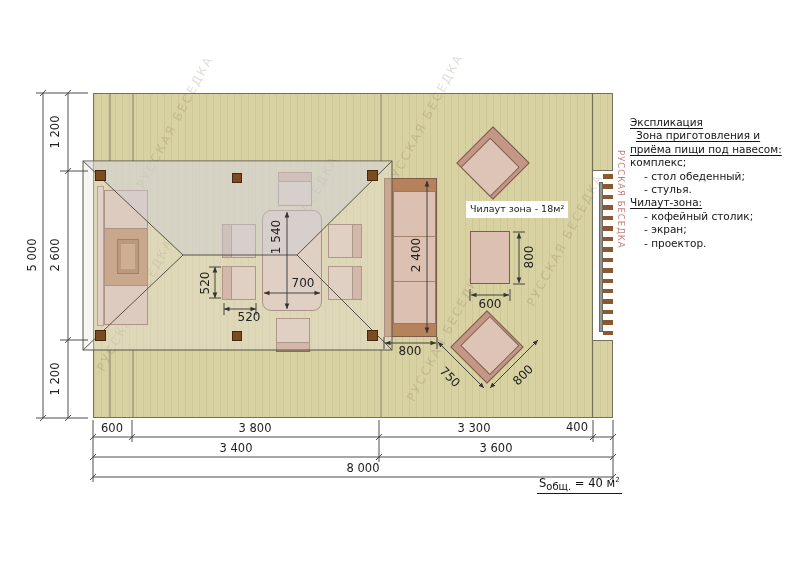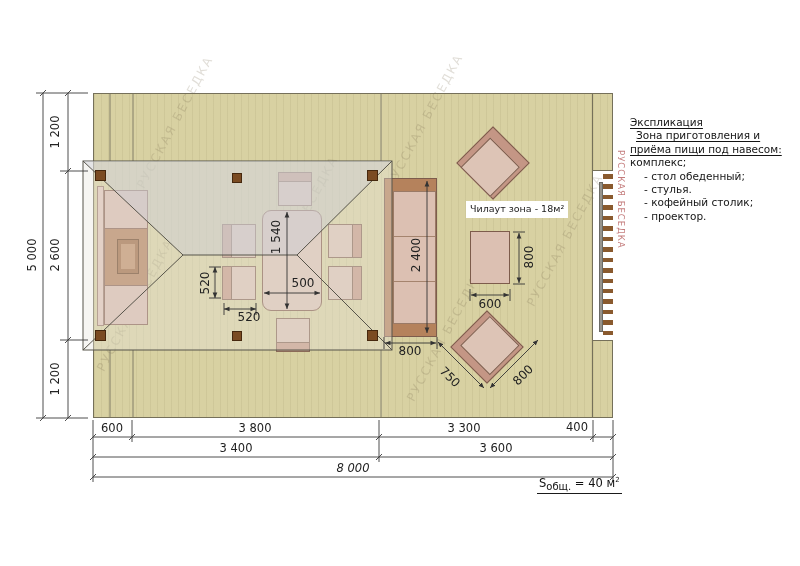--- a/index.html
+++ b/index.html
@@ -222,45 +222,47 @@
   <div class="post" style="left:367px;top:330px;width:11px;height:11px;"></div>
   <div class="post" style="left:232px;top:173px;width:10px;height:10px;"></div>
   <div class="post" style="left:232px;top:331px;width:10px;height:10px;"></div>
 
   <div class="dimtext rot" style="left:33px;top:255px;">5 000</div>
   <div class="dimtext rot" style="left:56px;top:132px;">1 200</div>
   <div class="dimtext rot" style="left:56px;top:255px;">2 600</div>
   <div class="dimtext rot" style="left:56px;top:379px;">1 200</div>
   <div class="dimtext" style="left:112px;top:429px;">600</div>
   <div class="dimtext" style="left:255px;top:429px;">3 800</div>
-  <div class="dimtext" style="left:464px;top:429px;">3 300</div>
+  <div class="dimtext" style="left:474px;top:429px;">3 300</div>
   <div class="dimtext" style="left:577px;top:428px;">400</div>
   <div class="dimtext" style="left:236px;top:449px;">3 400</div>
   <div class="dimtext" style="left:496px;top:449px;">3 600</div>
-  <div class="dimtext" style="left:353px;top:469px;font-style:italic;">8 000</div>
+  <div class="dimtext" style="left:363px;top:469px;">8 000</div>
 
   <div class="dimtext rot" style="left:276px;top:237px;font-size:12px;">1 540</div>
-  <div class="dimtext" style="left:303px;top:283px;font-size:12px;">500</div>
+  <div class="dimtext" style="left:303px;top:283px;font-size:12px;">700</div>
   <div class="dimtext rot" style="left:205px;top:283px;font-size:12px;">520</div>
   <div class="dimtext" style="left:249px;top:317px;font-size:12px;">520</div>
   <div class="dimtext rot" style="left:416px;top:255px;font-size:12px;">2 400</div>
   <div class="dimtext" style="left:410px;top:351px;font-size:12px;">800</div>
   <div class="dimtext" style="left:490px;top:304px;font-size:12px;">600</div>
   <div class="dimtext rot" style="left:529px;top:257px;font-size:12px;">800</div>
   <div class="dimtext rot45" style="left:450px;top:377px;font-size:12px;">750</div>
   <div class="dimtext rotm45" style="left:523px;top:375px;font-size:12px;">800</div>
 
   <div class="label-box" style="left:466px;top:201px;">Чилаут зона - 18м²</div>
 
   <div id="legend">
     <div class="lg u">Экспликация</div>
     <div class="lg u ind1">Зона приготовления и</div>
     <div class="lg u">приёма пищи под навесом:</div>
     <div class="lg">комплекс;</div>
     <div class="lg ind2">- стол обеденный;</div>
     <div class="lg ind2">- стулья.</div>
+    <div class="lg u">Чилаут-зона:</div>
     <div class="lg ind2">- кофейный столик;</div>
+    <div class="lg ind2">- экран;</div>
     <div class="lg ind2">- проектор.</div>
   </div>
 
   <div id="area-note"><span>S</span><sub>общ.</sub><span> = 40 м</span><sup>2</sup></div>
 
 </div>
 
 </body></html>

